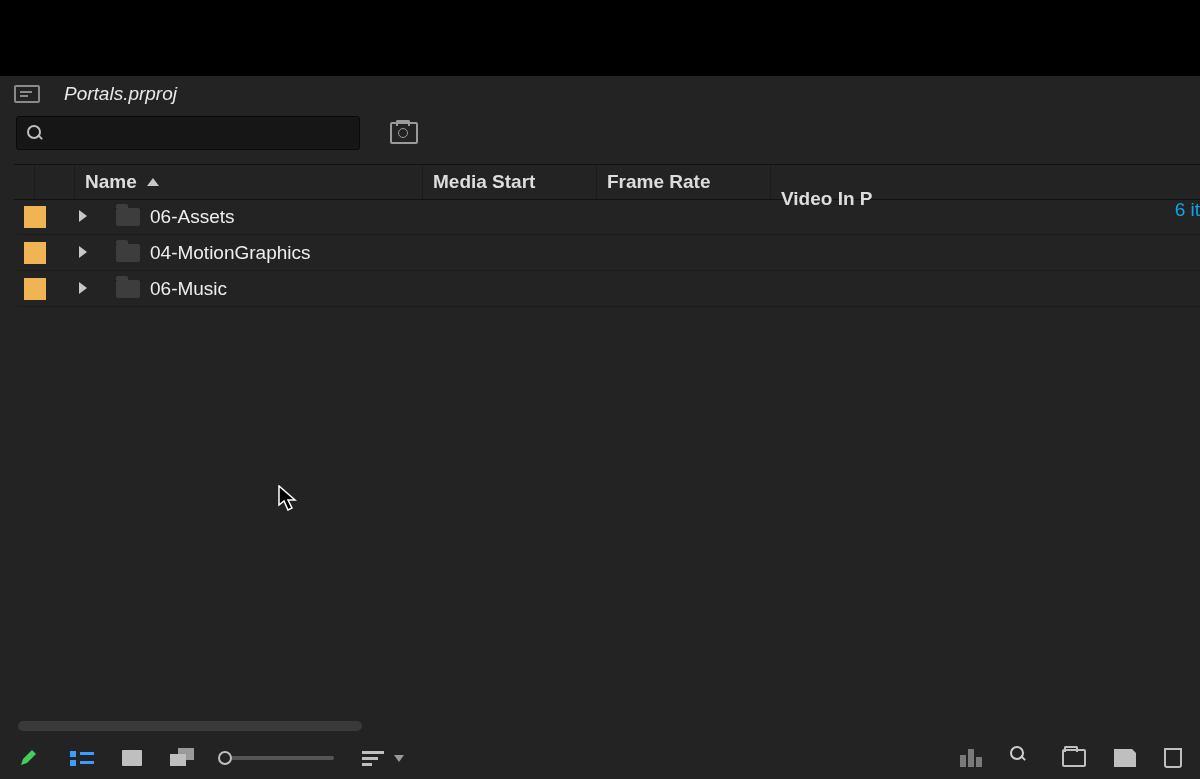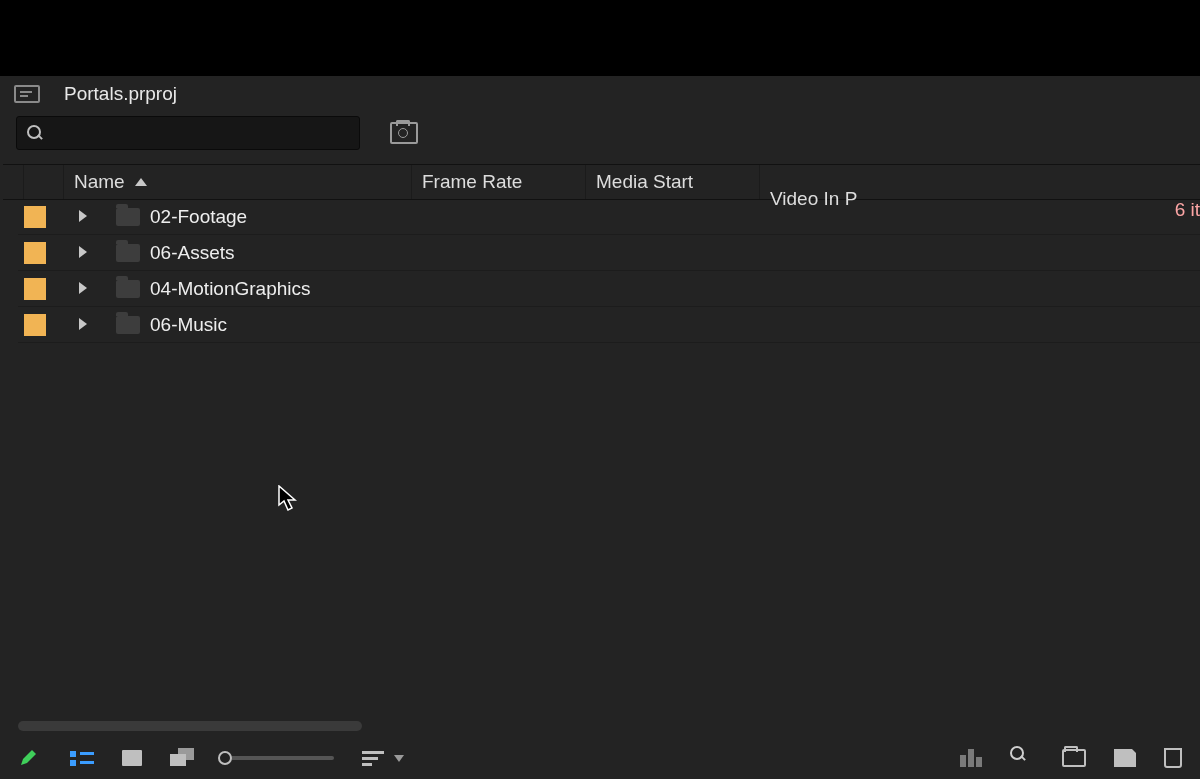--- a/index.html
+++ b/index.html
@@ -17,20 +17,21 @@
     background: #232323;
   }
   
   .hdr {
     display: flex; align-items: center;
     height: 36px;
     padding: 0 14px;
     gap: 24px;
     font-size: 19px;
     color: #e8e8e8;
+    font-style: italic;
   }
   .proj-icon {
     width: 26px; height: 18px;
     border: 2px solid #8a8a8a; border-radius: 2px;
     position: relative;
   }
   .proj-icon::before {
     content:""; position:absolute; left:4px; top:4px;
     width:12px; height:2px; background:#8a8a8a;
   }
@@ -80,21 +81,21 @@
     width:10px; height:4px; border:2px solid #9a9a9a; border-bottom:none;
     border-radius:2px 2px 0 0;
   }
   .filter-bin::after{
     content:""; position:absolute;
     width:8px; height:8px; border:1.5px solid #9a9a9a; border-radius:50%;
     left:6px; top:4px;
   }
   .item-count {
     position:absolute; right:0; top:123px;
-    font-size:19px; color:#fca5a5;
+    font-size:19px; color:#0ea5e9;
   }
 
   
   .thead {
     display:flex;
     height:36px;
     border-top:1px solid #111; border-bottom:1px solid #111;
     background:#232323;
     font-size:19px; color:#ddd;
     align-items:stretch;
@@ -207,51 +208,39 @@
 
   <div class="search-row">
     <div class="search-box">
       <span class="mag"></span>
       <input class="search-input" value="" style="">
     </div>
     <span class="filter-bin"></span>
   </div>
   <div class="item-count">6 it</div>
 
-  <div class="thead" style="position:absolute;left:3px;right:0;top:88px;">
+  <div class="thead" style="position:absolute;left:14px;right:0;top:88px;font-weight:bold;">
     <div class="th th-label"></div>
     <div class="th th-caret"></div>
     <div class="th th-name">
       <span>Name</span>
       <span class="sort-caret"></span>
     </div>
+    <div class="th th-ms">
+        <span>Media Start</span>
+      </div>
     <div class="th th-fr">
         <span>Frame Rate</span>
-      </div>
-    <div class="th th-ms">
-        <span>Media Start</span>
       </div>
     <div class="th th-vip">
         <span>Video In P</span>
       </div>
   </div>
 
   <div class="tbody">
-    <div class="tr">
-      <div class="cell-label">
-          <span class="chip"></span>
-        </div>
-      <div class="cell-caret">
-          <span class="chev right"></span>
-        </div>
-      <div class="cell-icon">
-          <span class="folder-icon"></span>
-        </div>
-      <div class="cell-name">02-Footage</div>
-    </div>
     <div class="tr">
       <div class="cell-label">
           <span class="chip"></span>
         </div>
       <div class="cell-caret">
           <span class="chev right"></span>
         </div>
       <div class="cell-icon">
           <span class="folder-icon"></span>
         </div>

